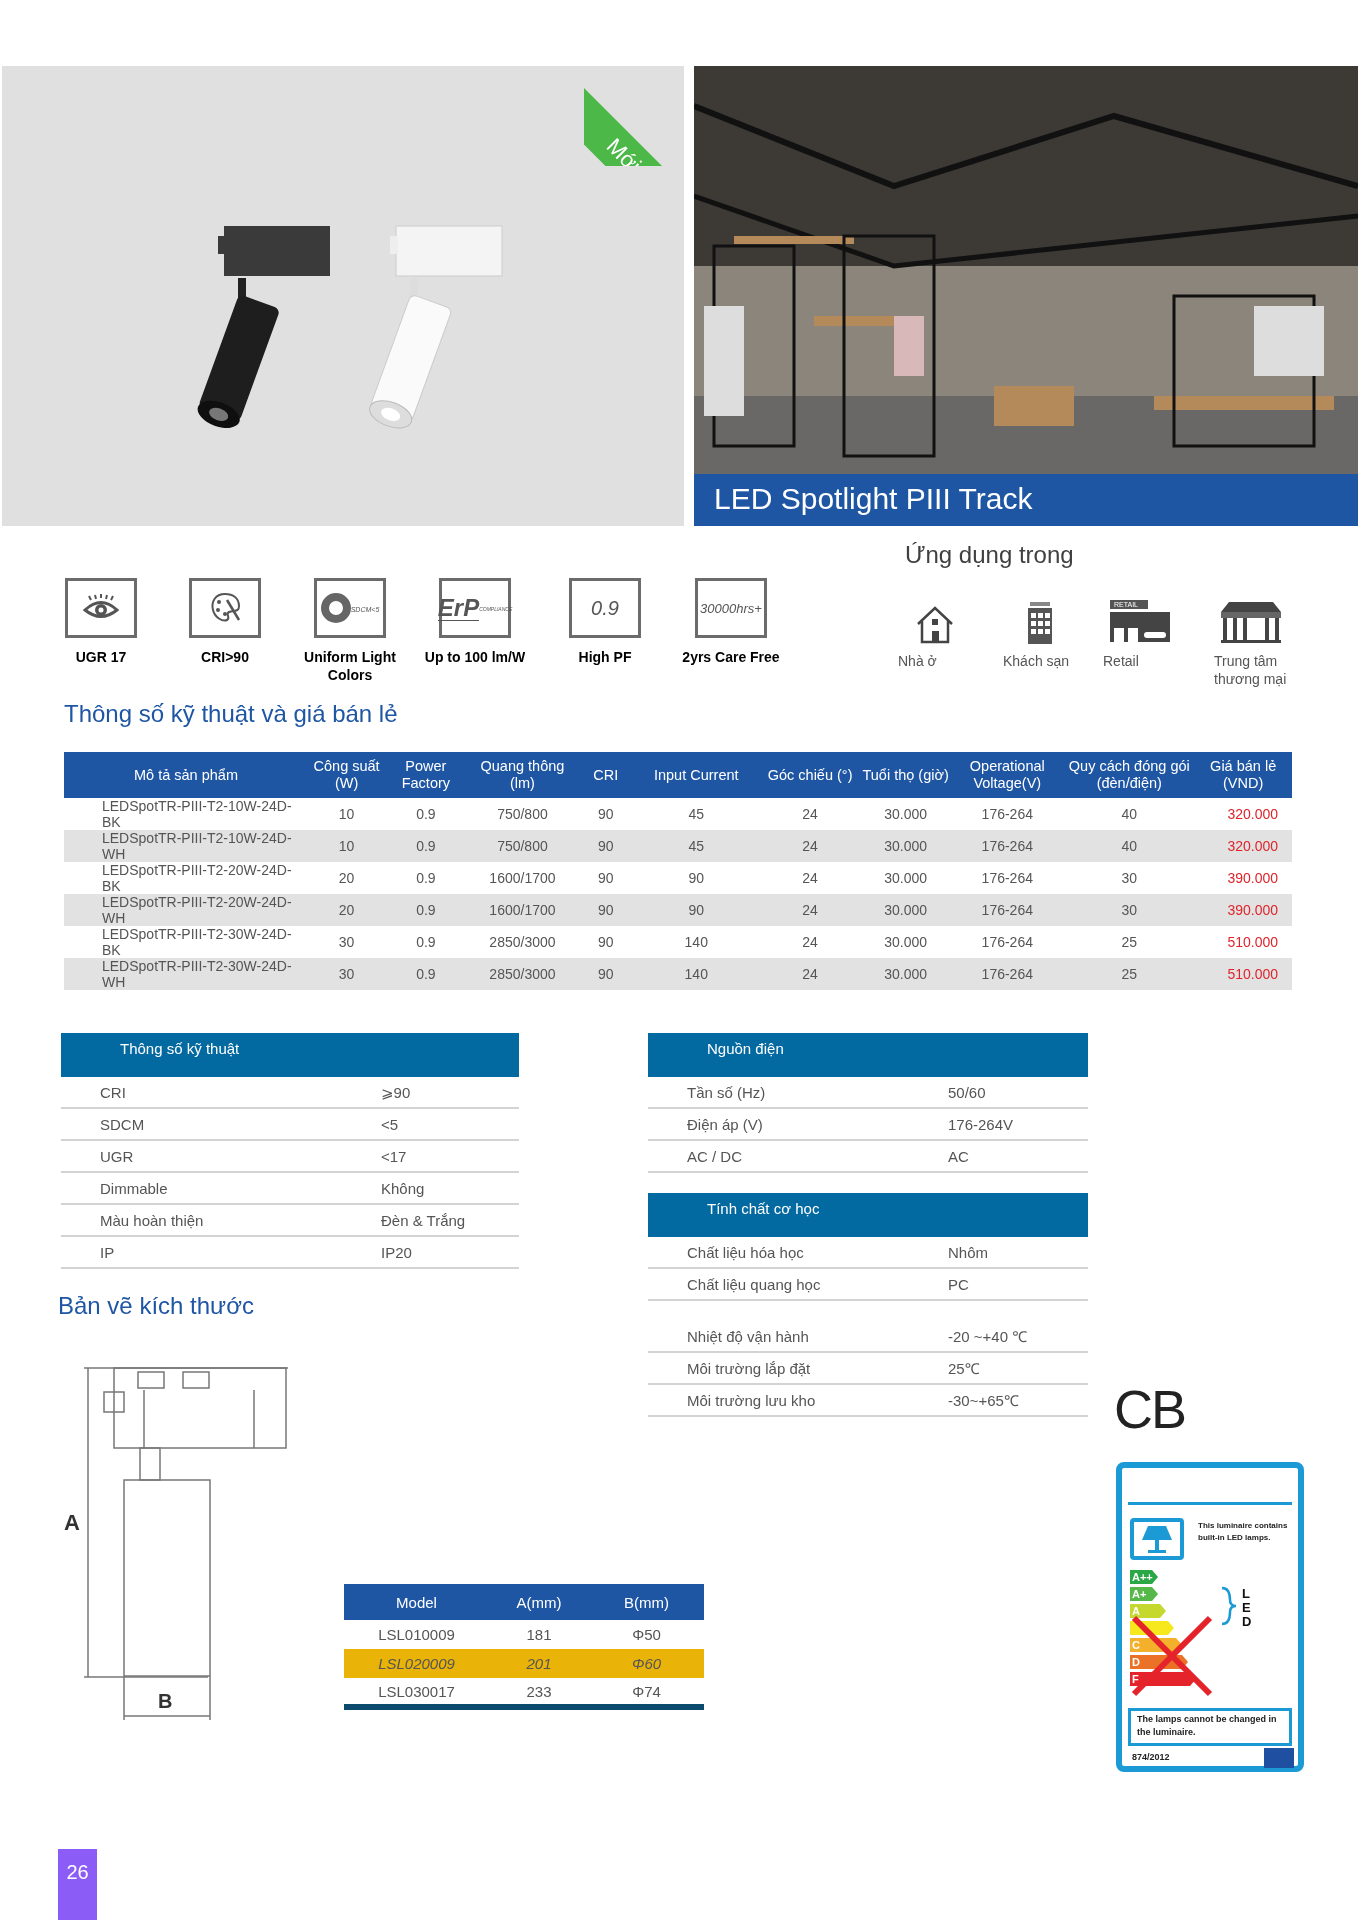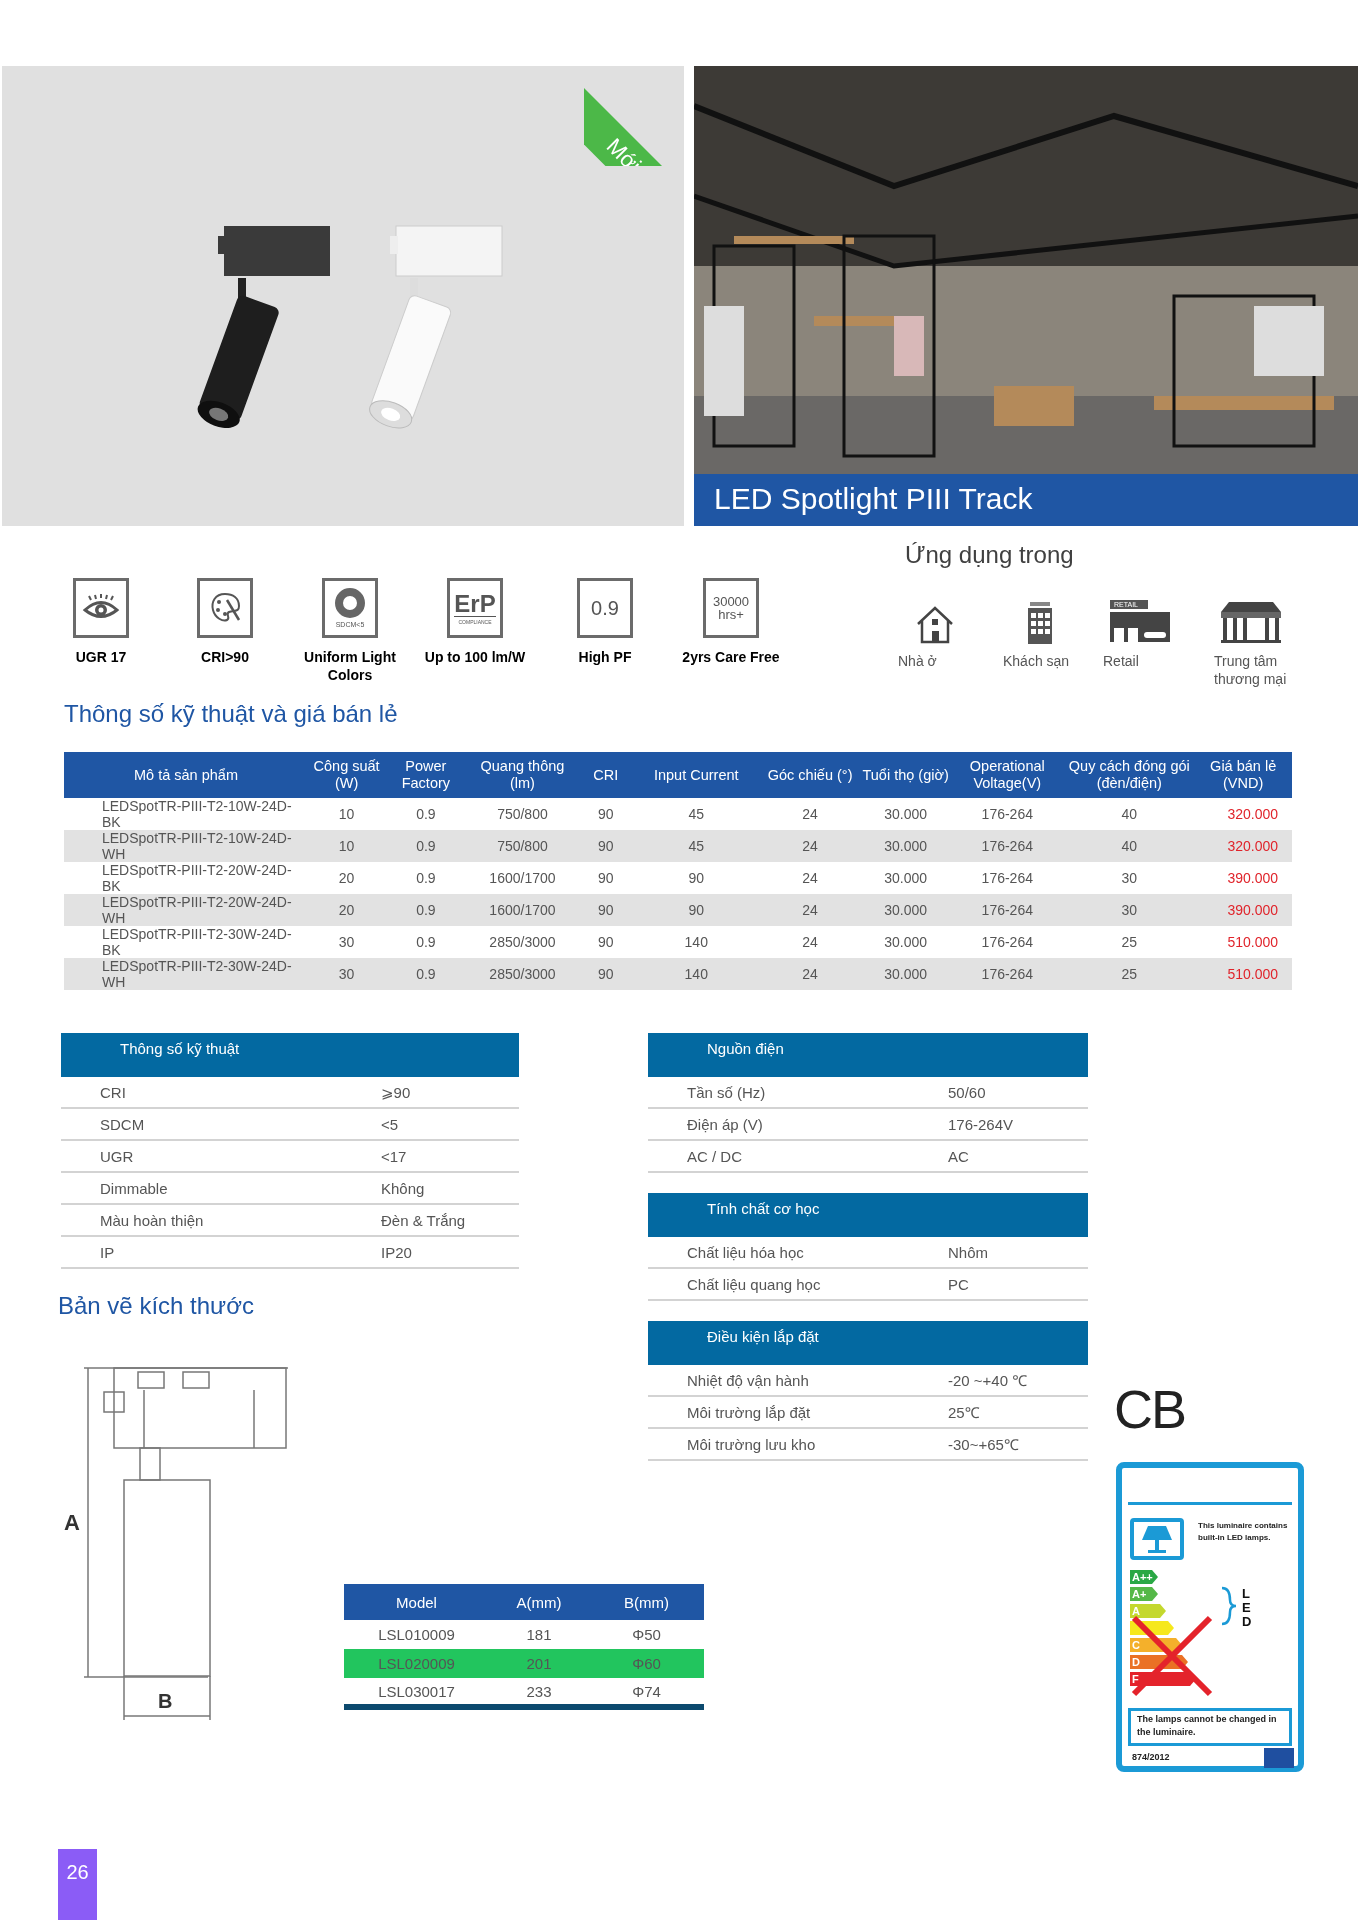--- a/index.html
+++ b/index.html
@@ -8,21 +8,21 @@
   .blue { color: #404040; }
   
   .hero-left { left: 2px; top: 66px; width: 682px; height: 460px; background: #e0e0e0; }
   .hero-right { left: 694px; top: 66px; width: 664px; height: 460px; background: #4a4540; overflow: hidden; }
   .hero-title-bar { left: 0; bottom: 0; width: 100%; height: 52px; background: #1f56a4; }
   .hero-title { left: 20px; top: 8px; color: #fff; font-size: 30px; text-align: right; }
   .ribbon { left: 584px; top: 54px; width: 112px; height: 112px; overflow: hidden; }
   .ribbon-band { position: absolute; left: -10px; top: 24px; width: 180px; height: 40px; background: #4cb848; transform: rotate(45deg); transform-origin: 0 0; color: #fff; font-size: 22px; text-align: center; line-height: 40px; }
   
   .feat { top: 578px; width: 130px; text-align: center; }
-  .feat-box { width: 56px; height: 60px; border: 3px solid #6b6b6b; margin: 0 auto; display: flex; align-items: center; justify-content: center; color: #555; font-size: 20px; flex-direction: column; line-height: 1; }
+  .feat-box { width: 72px; height: 60px; border: 3px solid #6b6b6b; margin: 0 auto; display: flex; align-items: center; justify-content: center; color: #555; font-size: 20px; flex-direction: row; line-height: 1; font-style: italic; }
   .feat-label { font-size: 14px; color: #000000; margin-top: 10px; line-height: 18px; font-weight: bold; }
   .app-title { left: 905px; top: 541px; font-size: 24px; }
   .app { top: 598px; width: 110px; text-align: center; }
   .app-icon { height: 46px; display: flex; align-items: flex-end; justify-content: center; }
   .app-label { font-size: 14px; color: #555; margin-top: 8px; line-height: 18px; text-align: left; padding-left: 18px; }
   .section-title { font-size: 24px; color: #1f56a4; }
   
   table { border-collapse: collapse; }
   .main-table { left: 64px; top: 752px; width: 1228px; font-size: 14px; color: #555; }
   .main-table th { background: #1f56a4; color: #fff; font-weight: normal; font-size: 14.5px; height: 46px; line-height: 17px; text-align: center; }
@@ -32,21 +32,21 @@
   .main-table td.desc { text-align: left; padding-left: 38px; }
   
   .spec { font-size: 15px; color: #555; }
   .spec .head { background: #0369a1; color: #fff; height: 44px; line-height: 32px; padding-left: 59px; font-size: 15px; }
   .spec .row { height: 32px; line-height: 32px; border-bottom: 2px solid #d3d3d3; display: flex; }
   .spec .row .k { padding-left: 39px; }
   
   .dims { left: 344px; top: 1584px; width: 360px; font-size: 15px; color: #555; }
   .dims th { background: #1f56a4; color: #fff; font-weight: normal; height: 36px; text-align: center; }
   .dims td { height: 29px; text-align: center; }
-  .dims tr.alt td { background: #22c55e; }
+  .dims tr.alt td { background: #eab308; font-style: italic; }
   .dims tr:last-child td { border-bottom: 6px solid #0c4a6e; }
   .page-num { left: 58px; top: 1849px; width: 39px; height: 71px; background: #8b5cf6; color: #fff; font-size: 20px; text-align: center; padding-top: 12px; }
 </style>
 </head>
 <body>
 
 <div class="abs hero-left">
   <svg width="682" height="460">
 
     <rect x="222" y="160" width="106" height="50" fill="#3a3a3a"></rect>
@@ -364,21 +364,20 @@
       <span class="k" style="width:300px">Chất liệu hóa học</span>
       <span>Nhôm</span>
     </div>
   <div class="row">
       <span class="k" style="width:300px">Chất liệu quang học</span>
       <span>PC</span>
     </div>
 </div>
 
 <div class="abs spec" style="left:648px; top:1321px; width:440px">
-  <div class="head">Điều kiện lắp đặt</div>
   <div class="row">
       <span class="k" style="width:300px">Nhiệt độ vận hành</span>
       <span>-20 ~+40 ℃</span>
     </div>
   <div class="row">
       <span class="k" style="width:300px">Môi trường lắp đặt</span>
       <span>25℃</span>
     </div>
   <div class="row">
       <span class="k" style="width:300px">Môi trường lưu kho</span>

